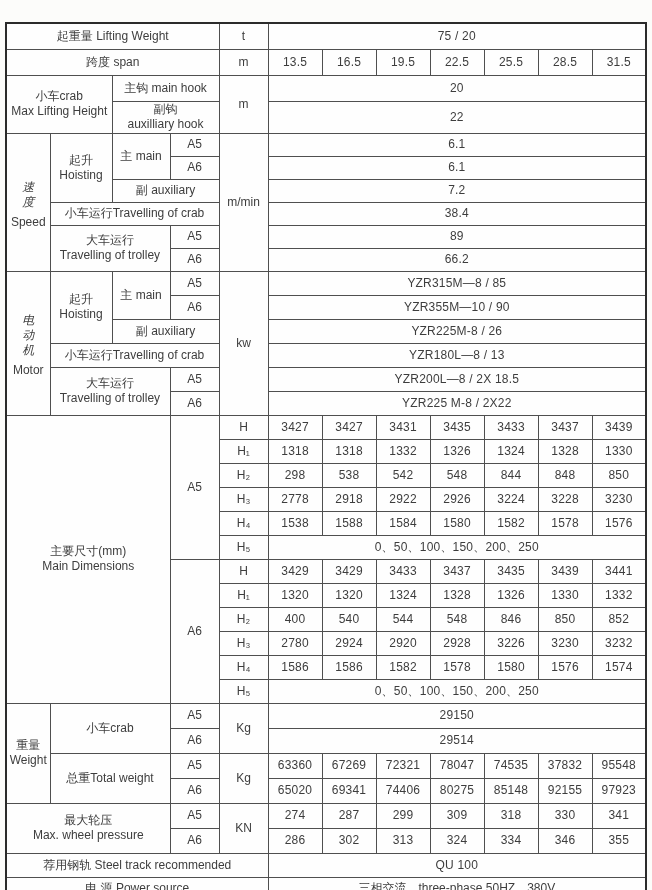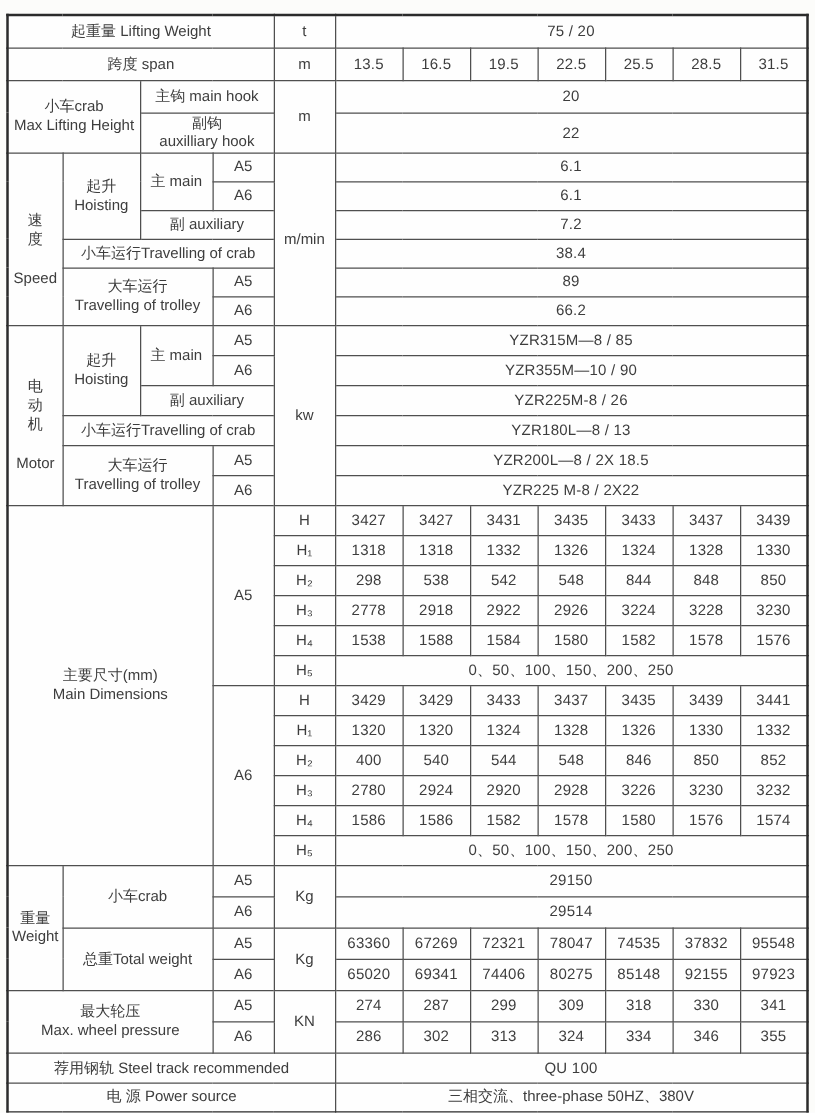--- a/index.html
+++ b/index.html
@@ -1,28 +1,28 @@
 <!DOCTYPE html>
 <html><head>
 <meta charset="utf-8">
 <style>
   html,body{margin:0;padding:0;background:#fcfcfa;}
-  .sheet{width:652px;height:890px;box-sizing:border-box;padding:11px 5px;background:#fcfcfa;}
+  .sheet{width:652px;height:890px;box-sizing:border-box;padding:22px 5px;background:#fcfcfa;}
   table.spec{
     border-collapse:collapse;table-layout:fixed;width:642px;
     border:2px solid #2b2b2b;background:#fefefe;
     color:#3d3d3d;font-family:"Liberation Sans","DejaVu Sans",sans-serif;
   }
   td{
     border:1px solid #4f4f4f;text-align:center;vertical-align:middle;
     font-size:12px;line-height:1.25;padding:0 2px;overflow:hidden;
   }
   .en{font-size:12px;display:block;}
   .zh{display:block;}
-  .vzh{width:1.1em;margin:16px auto;word-break:break-all;line-height:1.25;display:block;}
+  .vzh{width:1.1em;margin:5px auto;word-break:break-all;line-height:1.25;display:block;font-style:italic;}
   tr.h26{height:26px;} tr.h32{height:32px;} tr.h23{height:23px;}
   tr.h24{height:24px;} tr.h25{height:25px;}
   .num{letter-spacing:.2px;}
 </style>
 </head>
 <body>
 
 <div class="sheet">
 <table class="spec">
   <colgroup>

